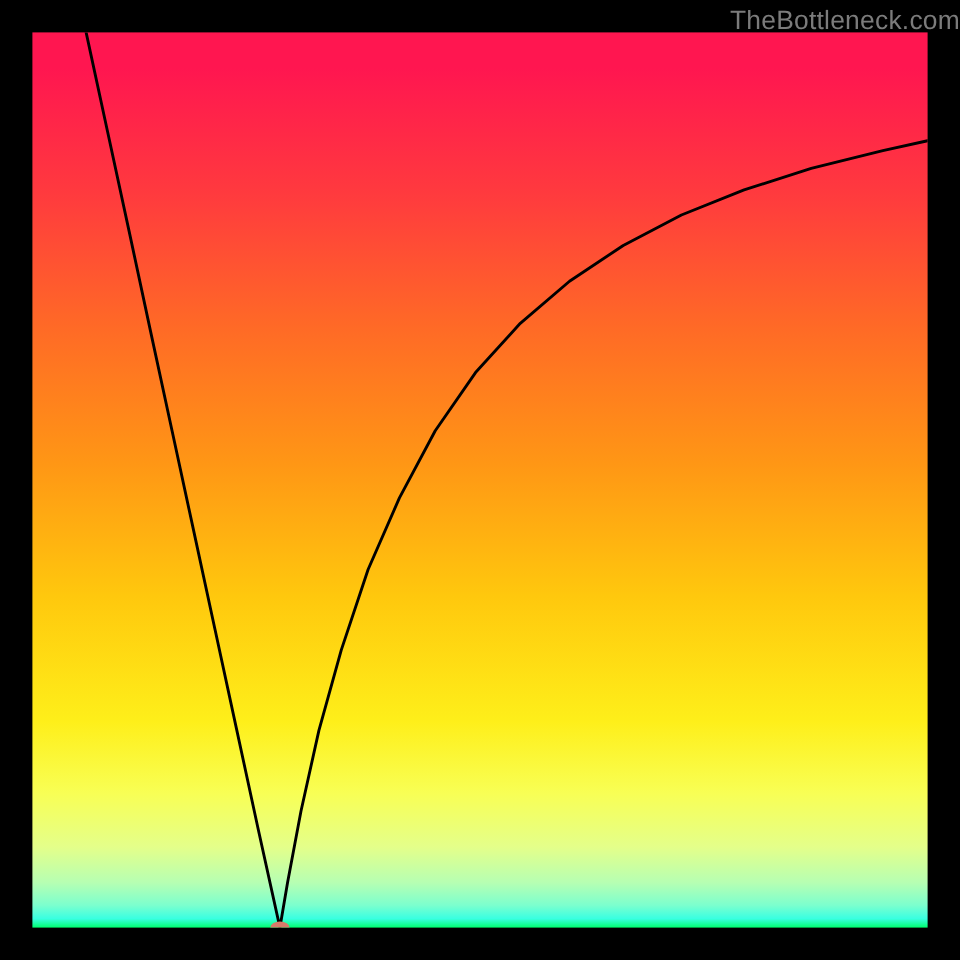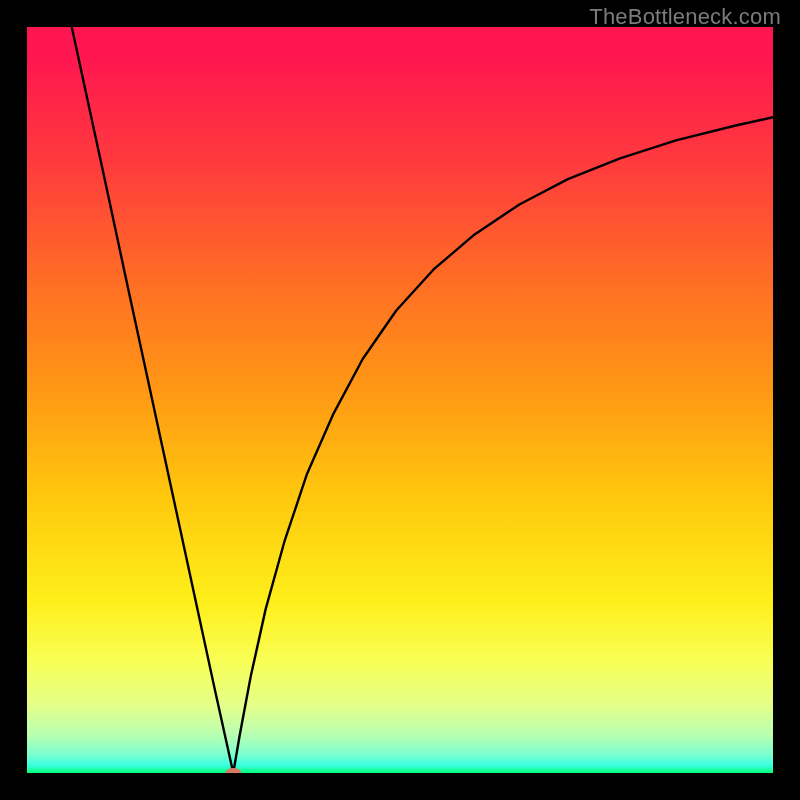--- a/index.html
+++ b/index.html
@@ -42,21 +42,21 @@
   .curve {
     position: absolute;
     left: 0;
     top: 0;
     width: 746px;
     height: 746px;
   }
   .watermark {
     position: absolute;
     top: 4px;
-    right: 19px;
+    right: 0;
     color: #7b7b7b;
     font-size: 22px;
     font-weight: 500;
     letter-spacing: 0.2px;
     user-select: none;
   }
 </style>
 </head>
 <body>
 

